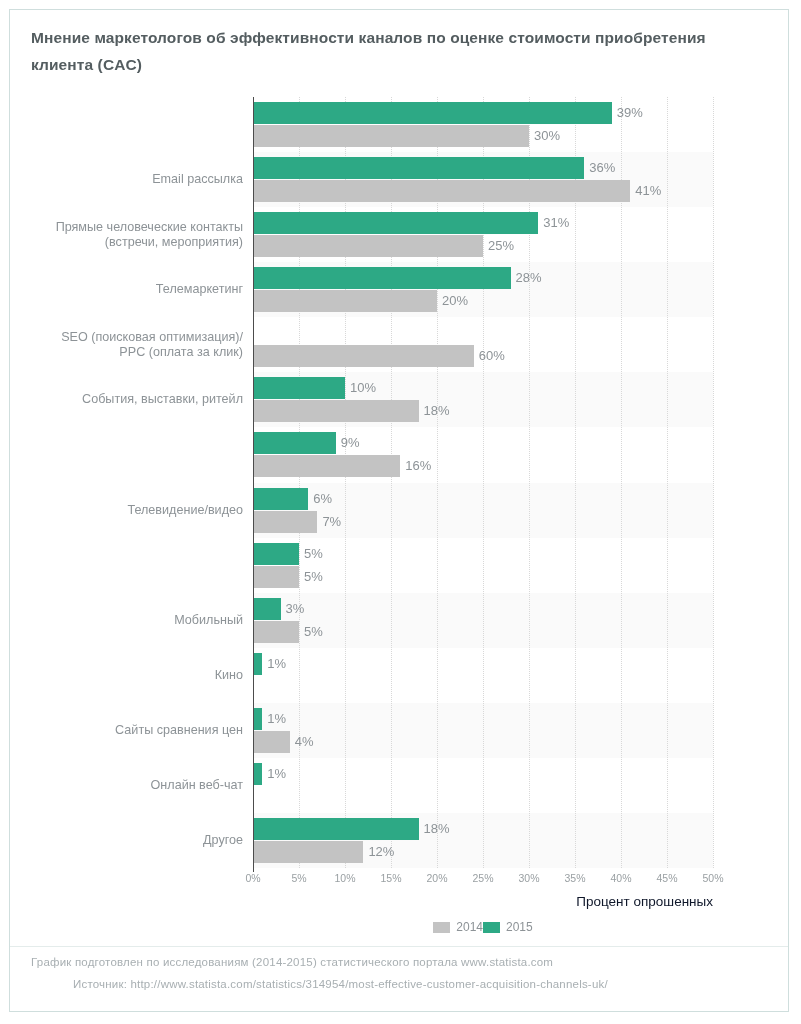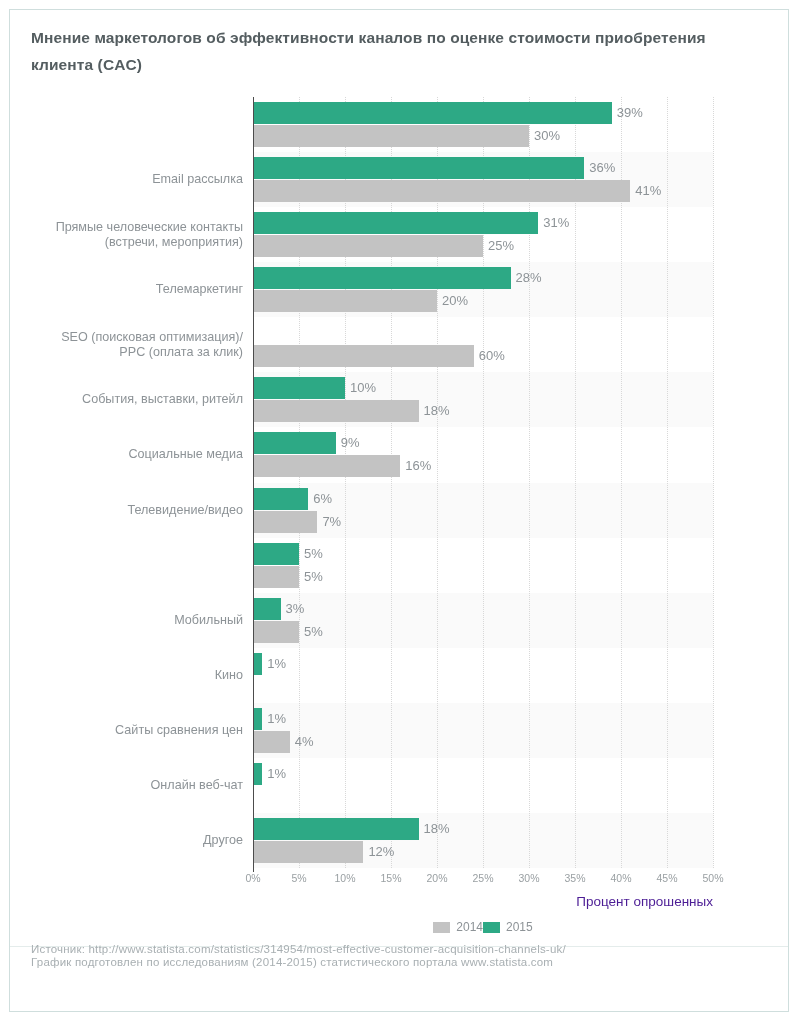--- a/index.html
+++ b/index.html
@@ -136,21 +136,21 @@
     color: #9aa0a3;
   }
 
   #xaxislabel {
     position: absolute;
     left: 430px;
     top: 884px;
     width: 273px;
     text-align: right;
     font-size: 13.5px;
-    color: #4c1d95;
+    color: #0f172a;
   }
 
   
   #legend {
     position: absolute;
     left: 243px;
     top: 908px;
     width: 460px;
     height: 18px;
     display: flex;
@@ -183,21 +183,21 @@
   }
   .footline {
     position: absolute;
     left: 21px;
     font-size: 11.5px;
     color: #a8afb2;
     letter-spacing: 0.2px;
     white-space: nowrap;
   }
   #foot1 { top: 946px; }
-  #foot2 { top: 933px; }
+  #foot2 { top: 968px; margin-left: 42px; }
 </style>
 </head>
 <body>
 
 <div id="card">
 
   <div id="title">Мнение маркетологов об эффективности каналов  по оценке  стоимости приобретения клиента  (CAC)</div>
 
   <div id="chart">
 
@@ -297,23 +297,20 @@
         <div class="catlabel" style="top: 232.821px;">
           <div>SEO (поисковая оптимизация)/</div>
           <div>PPC (оплата за клик)</div>
         </div>
         <div class="catlabel" style="top: 185.25px;">
           <div>Телемаркетинг</div>
         </div>
         <div class="catlabel" style="top: 295.393px;">
           <div>События, выставки, ритейл</div>
         </div>
-        <div class="catlabel" style="top: 350.464px;">
-          <div>Социальные медиа</div>
-        </div>
         <div class="catlabel" style="top: 405.536px;">
           <div>Телевидение/видео</div>
         </div>
         <div class="catlabel" style="top: 515.679px;">
           <div>Мобильный</div>
         </div>
         <div class="catlabel" style="top: 570.75px;">
           <div>Кино</div>
         </div>
         <div class="catlabel" style="top: 625.821px;">

